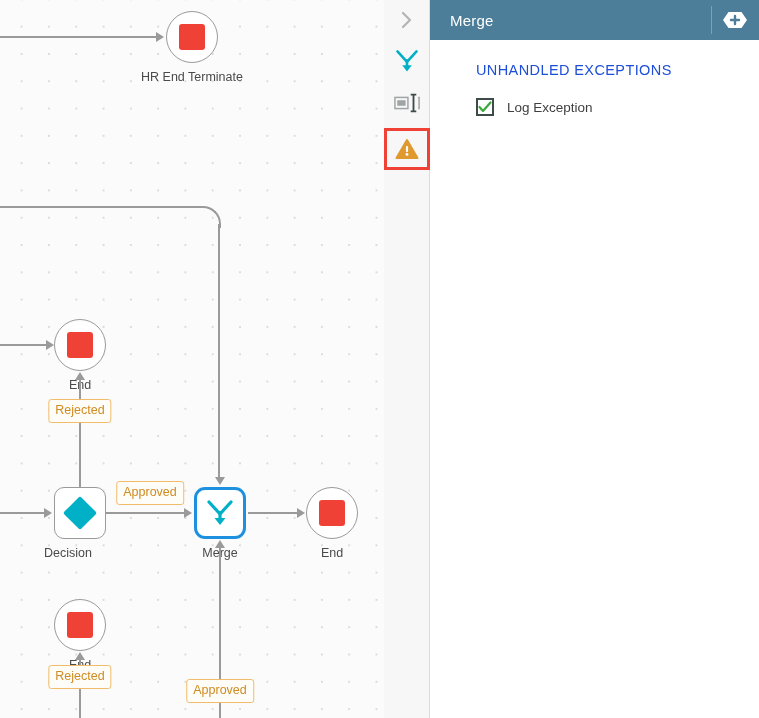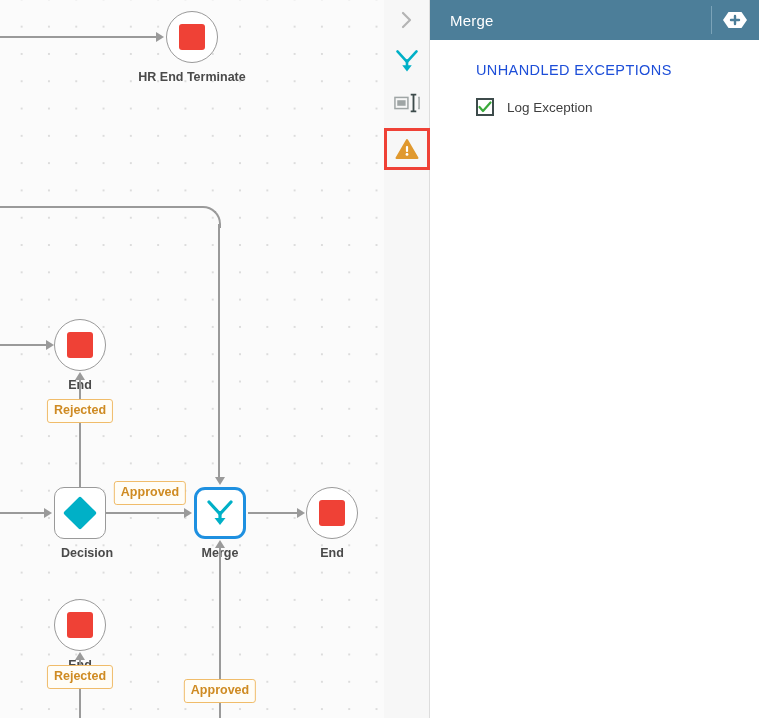--- a/index.html
+++ b/index.html
@@ -23,21 +23,20 @@
   .canvas {
     position: relative;
     width: 384px;
     height: 718px;
     background-color: #fbfbfb;
     background-image: radial-gradient(circle, #dcdcdc 0.8px, transparent 0.9px);
     background-size: 27.3px 27.3px;
     background-position: 8px 13px;
     overflow: hidden;
     flex: 0 0 384px;
-    font-weight: bold;
   }
 
   .edge {
     position: absolute;
     background: #9a9a9a;
   }
   .edge-h { height: 2px; }
   .edge-v { width: 2px; }
 
   .edge-corner {
@@ -256,21 +255,21 @@
     <div class="edge edge-v" style="left:79px; top:380px; height:107px;"></div>
     <div class="arrow-up" style="left:75px; top:372px;"></div>
     <div class="edge-badge" style="left:80px; top:399px;">Rejected</div>
 
     <div class="edge edge-h" style="left:0px; top:512px; width:44px;"></div>
     <div class="arrow-right" style="left:44px; top:508px;"></div>
 
     <div class="node node-rounded" style="left:54px; top:487px;">
       <div class="glyph-diamond"></div>
     </div>
-    <div class="node-label" style="left:87px; top:546px;">Decision</div>
+    <div class="node-label" style="left:68px; top:546px;">Decision</div>
 
     <div class="edge edge-h" style="left:106px; top:512px; width:80px;"></div>
     <div class="arrow-right" style="left:184px; top:508px;"></div>
     <div class="edge-badge" style="left:150px; top:481px;">Approved</div>
 
     <div class="node node-rounded selected" style="left:194px; top:487px;">
       <svg width="30" height="30" viewBox="0 0 30 30">
         <path d="M4 4 L15 16 M26 4 L15 16" stroke="#00b0c7" stroke-width="3.2" fill="none" stroke-linecap="round"></path>
         <path d="M15 13 L15 21" stroke="#00b0c7" stroke-width="3.2" fill="none"></path>
         <path d="M9.5 20 L20.5 20 L15 27 Z" fill="#00b0c7"></path>

